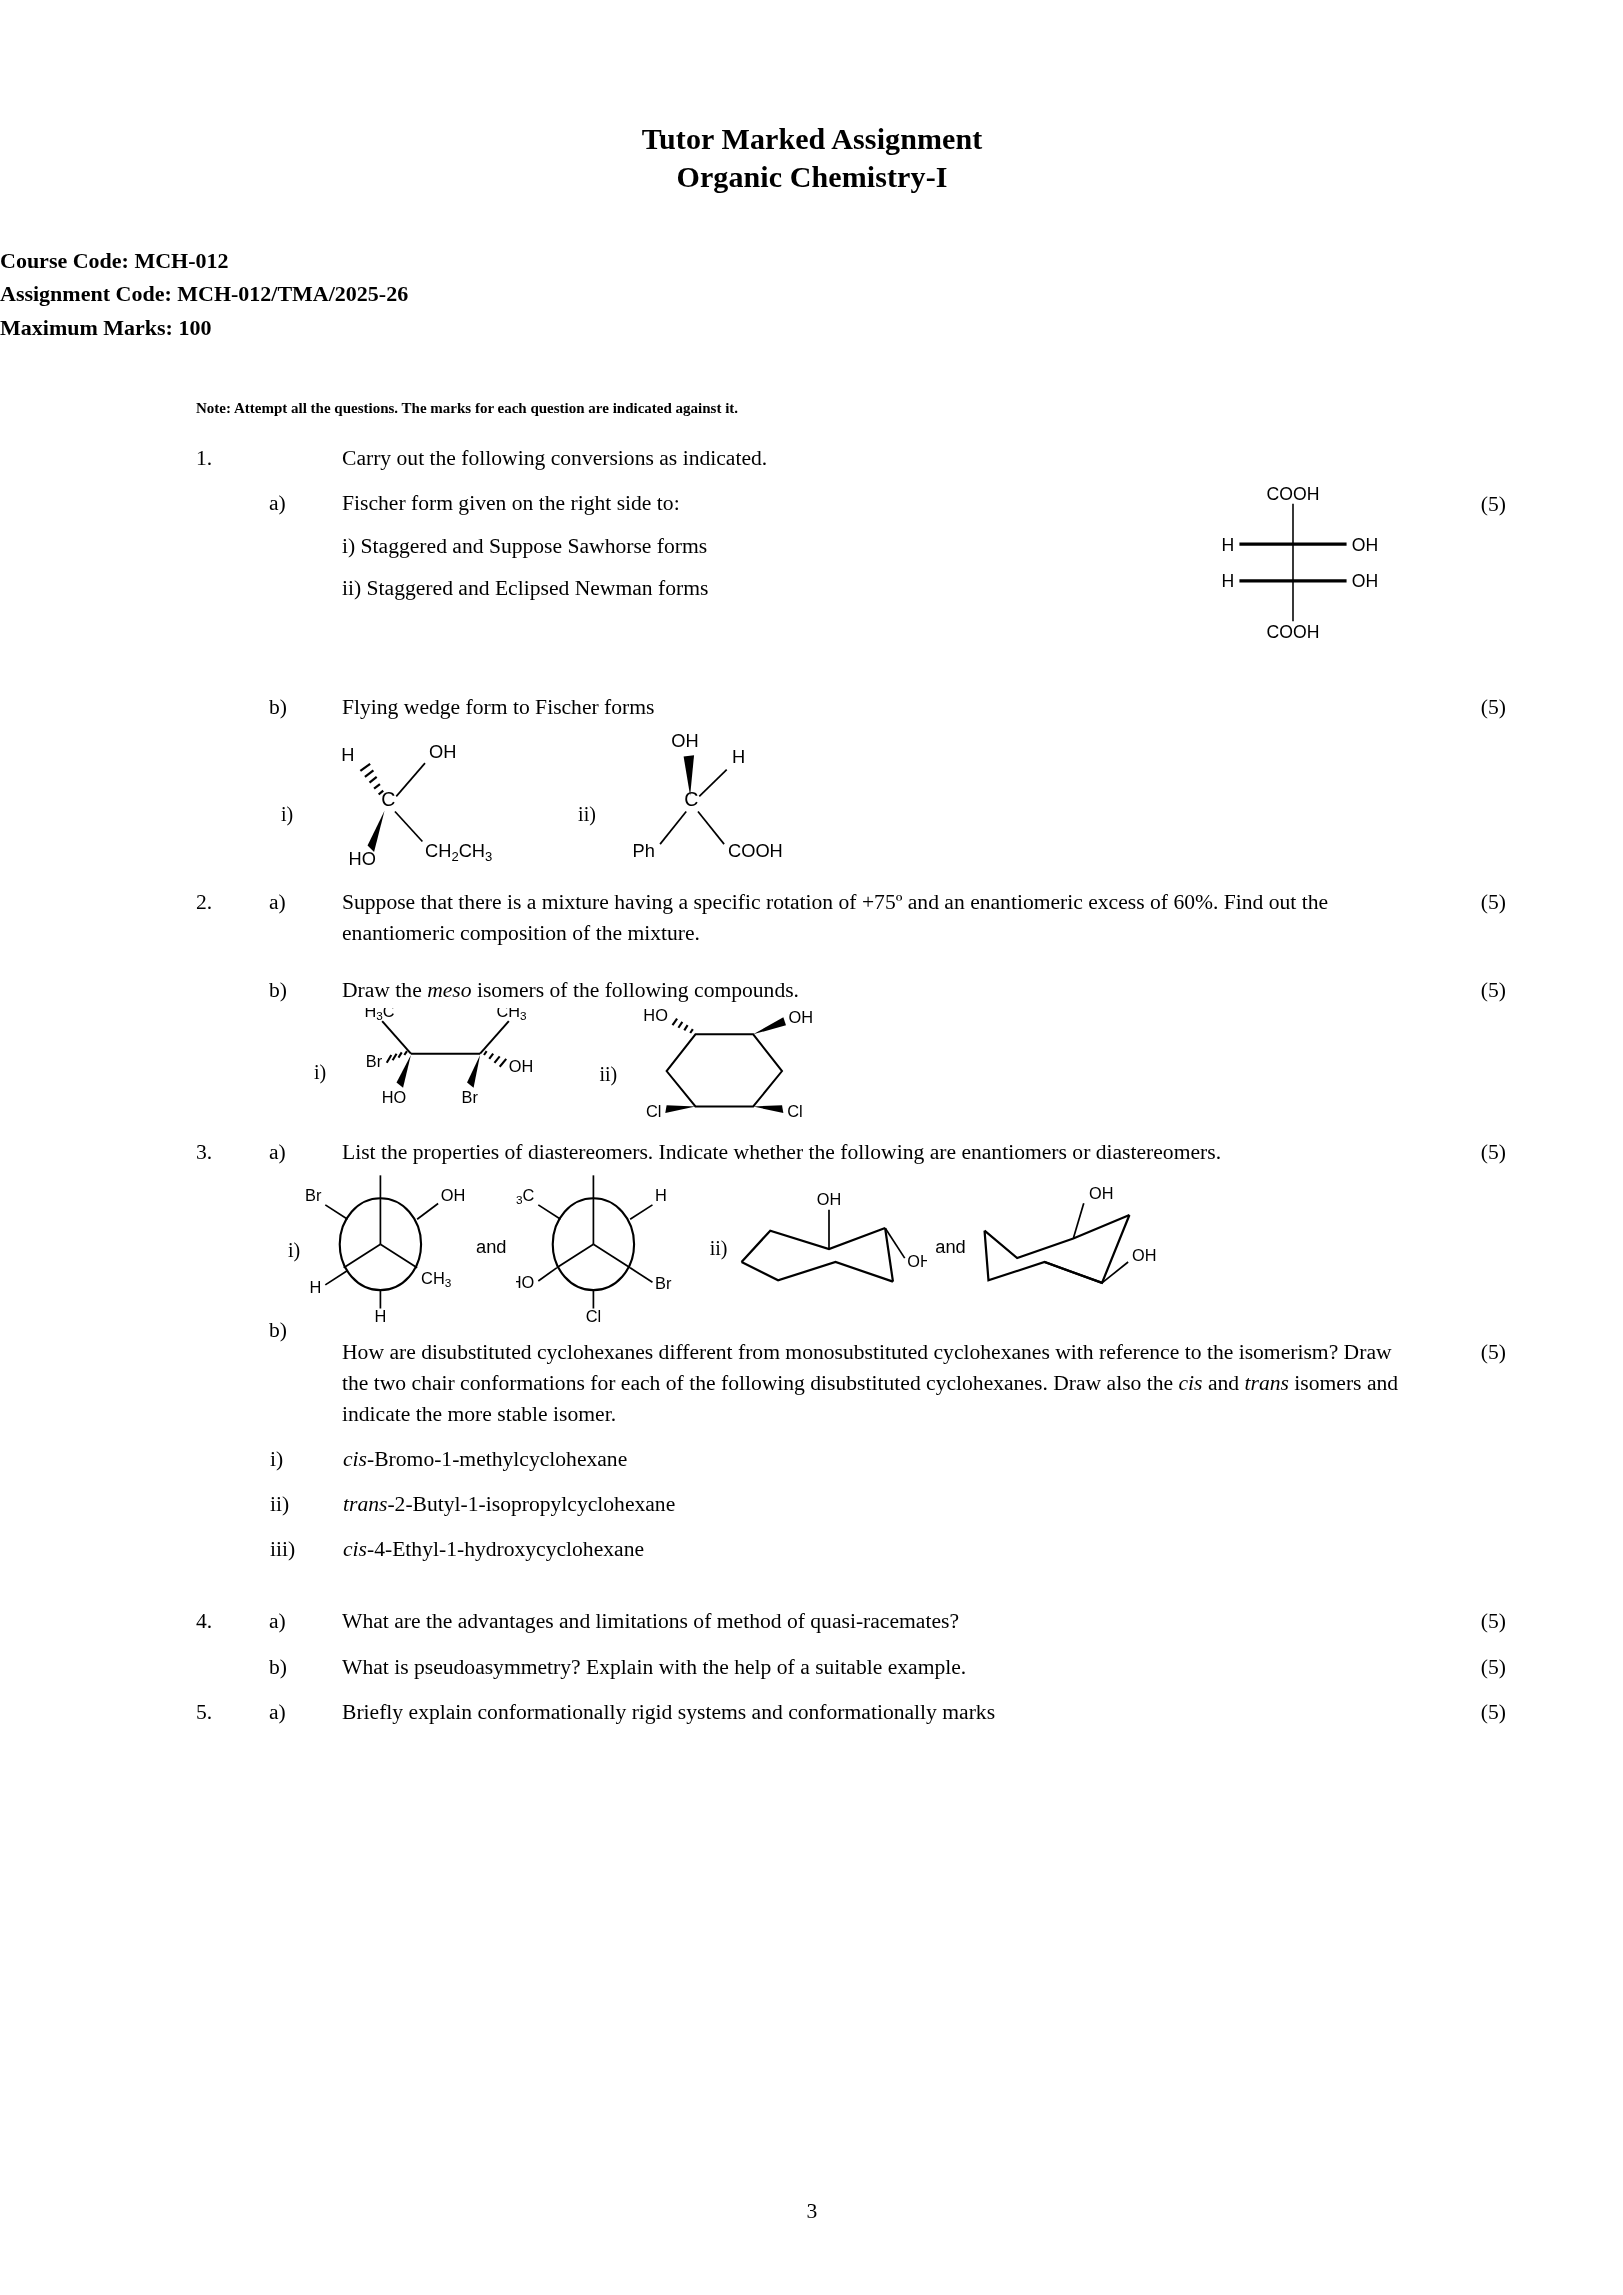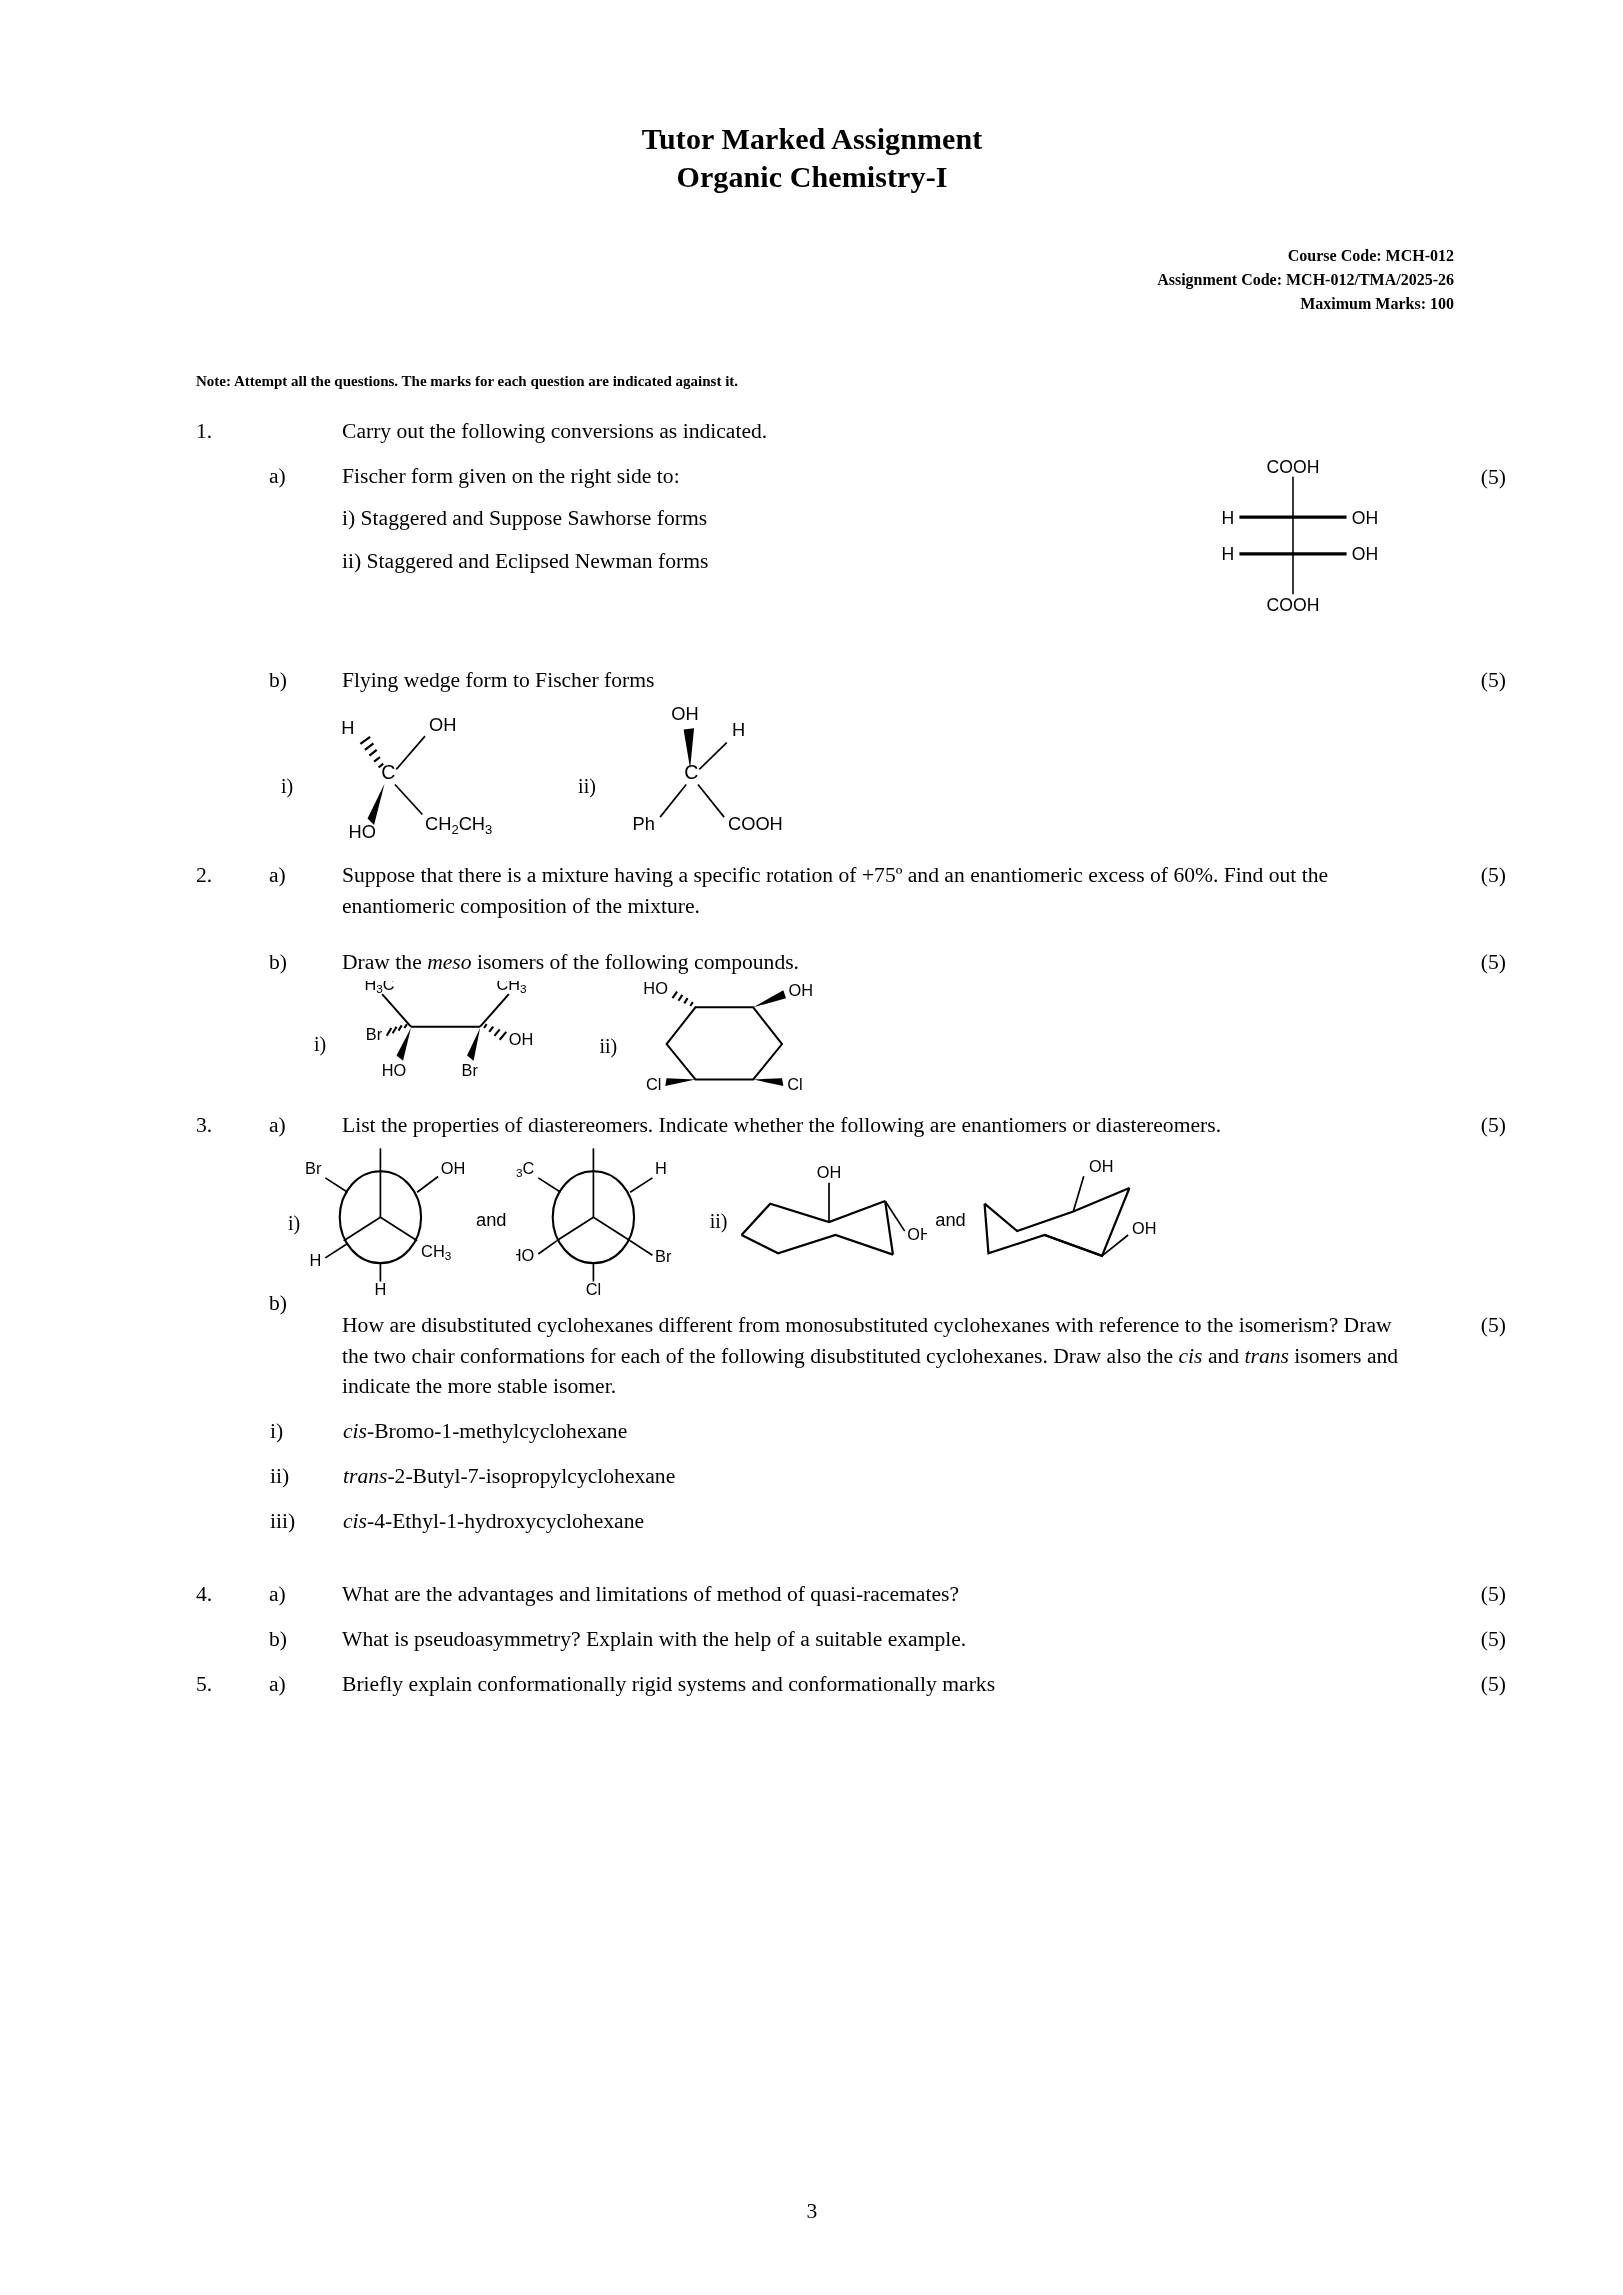--- a/index.html
+++ b/index.html
@@ -29,22 +29,22 @@
   .doc-title {
     font-size: 30px;
     font-weight: bold;
     line-height: 1.28;
     letter-spacing: 0.1px;
   }
 
   .codes-block {
     margin-top: 47px;
     padding-right: 170px;
-    text-align: right;
-    font-size: 16px;
+    text-align: left;
+    font-size: 22px;
     font-weight: bold;
     line-height: 1.52;
   }
 
   .note-line {
     margin-top: 56px;
     padding-left: 196px;
     font-size: 15px;
     font-weight: bold;
   }
@@ -395,21 +395,21 @@
   <div class="roman-row">
     <div>i)</div>
     <div><em>cis</em><span>-Bromo-1-methylcyclohexane</span></div>
     <div></div>
   </div>
 
   <div class="spacer-s"></div>
 
   <div class="roman-row">
     <div>ii)</div>
-    <div><em>trans</em><span>-2-Butyl-7-isopropylcyclohexane</span></div>
+    <div><em>trans</em><span>-2-Butyl-1-isopropylcyclohexane</span></div>
     <div></div>
   </div>
 
   <div class="spacer-s"></div>
 
   <div class="roman-row">
     <div>iii)</div>
     <div><em>cis</em><span>-4-Ethyl-1-hydroxycyclohexane</span></div>
     <div></div>
   </div>

